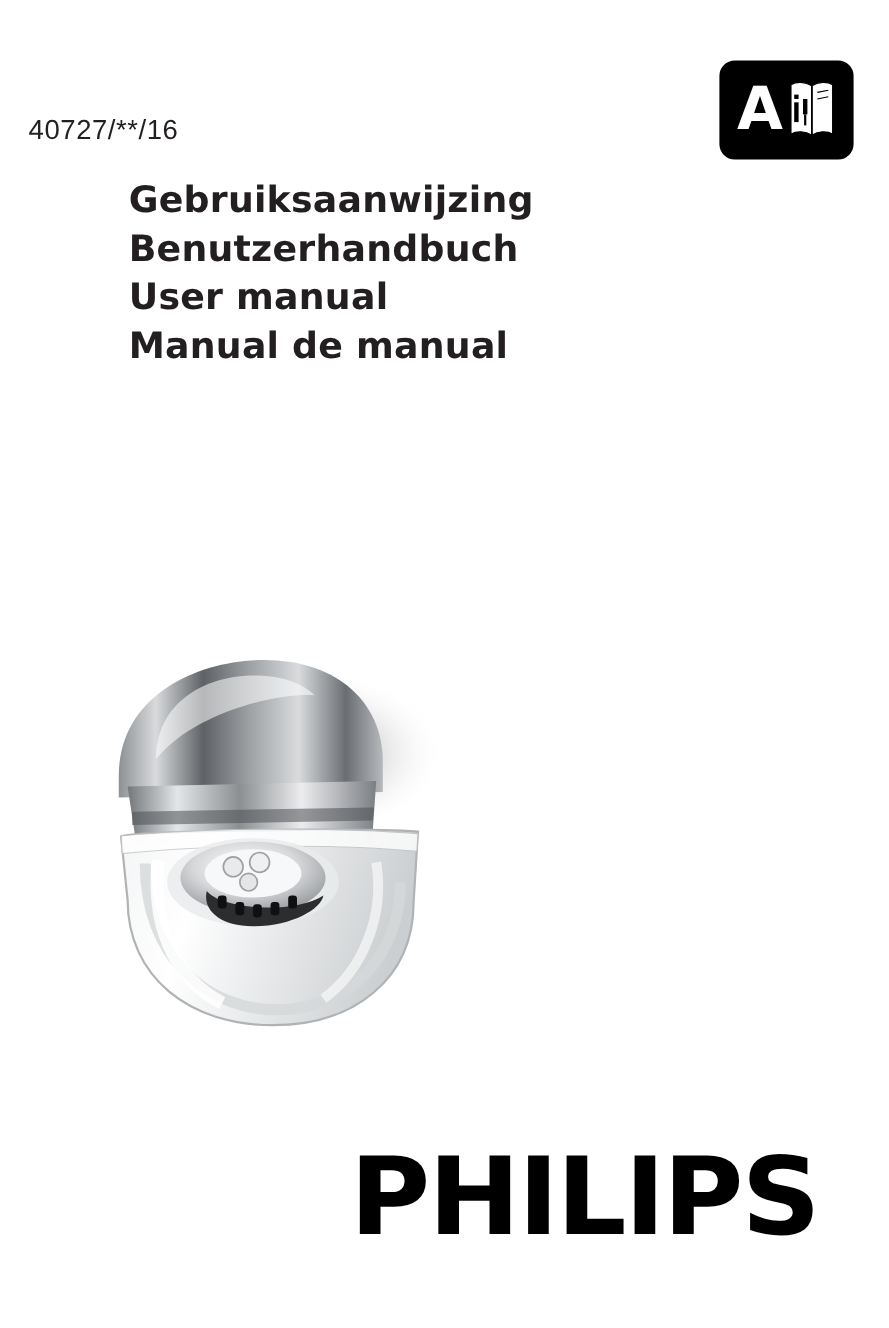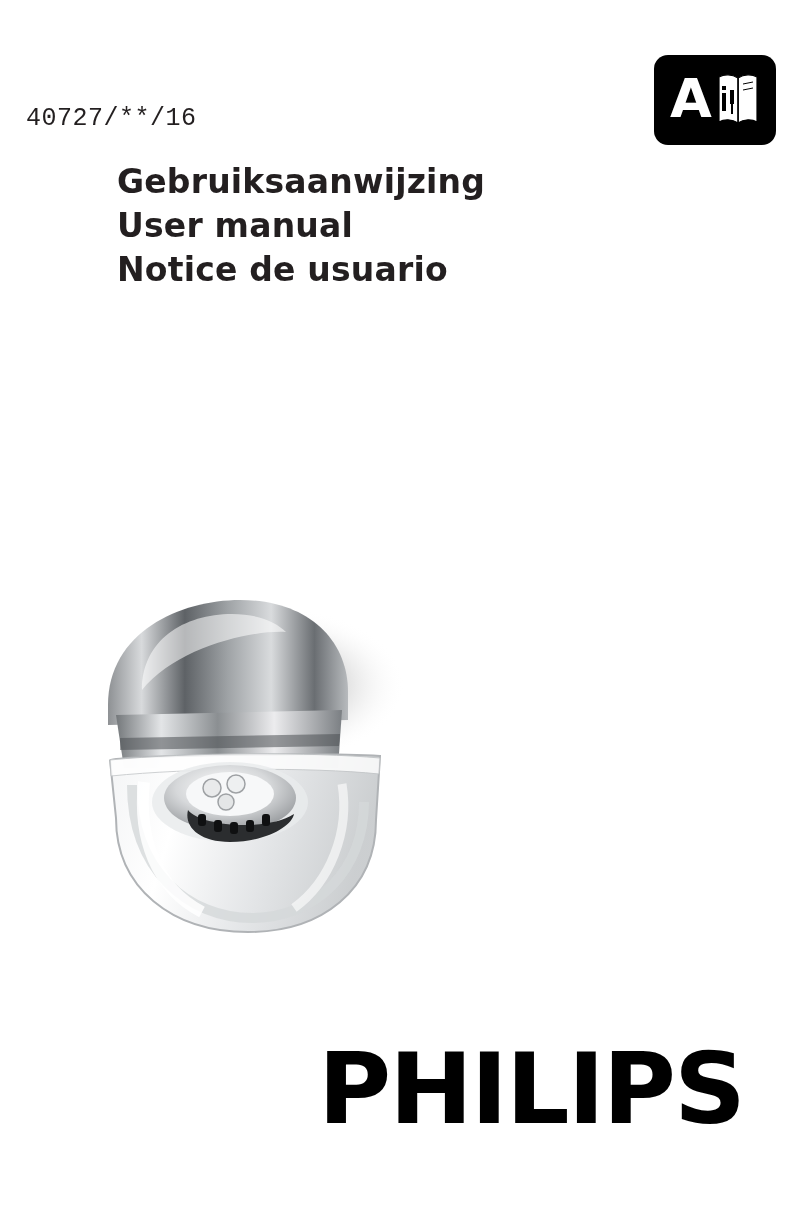--- a/index.html
+++ b/index.html
@@ -17,21 +17,21 @@
   }
 
   
   .product-code {
     position: absolute;
     left: 26px;
     top: 104px;
     font-size: 25px;
     letter-spacing: 0.5px;
     color: #231f20;
-    font-family: Liberation Mono, monospace;
+    font-family: Liberation Sans, sans-serif;
     font-weight: 300;
   }
 
   
   .badge {
     position: absolute;
     left: 654px;
     top: 55px;
     width: 122px;
     height: 90px;
@@ -121,22 +121,23 @@
       <g>
         <rect x="14" y="18" width="4" height="14" fill="#000000"></rect>
         <rect x="15" y="32" width="2" height="10" fill="#000000"></rect>
       </g>
     </svg>
   </span>
 </div>
 
 <div class="titles">
   <div class="line">Gebruiksaanwijzing</div>
+  <div class="line">Benutzerhandbuch</div>
   <div class="line">User manual</div>
-  <div class="line">Notice de usuario</div>
+  <div class="line">Manual de manual</div>
 </div>
 
 <div class="product-image">
   <svg viewBox="0 0 330 390" width="330" height="390" aria-hidden="true">
     <defs>
       <radialGradient id="shadowG" cx="50%" cy="50%" r="50%">
         <stop offset="0%" stop-color="#9a9a9a" stop-opacity="0.85"></stop>
         <stop offset="60%" stop-color="#c9c9c9" stop-opacity="0.45"></stop>
         <stop offset="100%" stop-color="#ffffff" stop-opacity="0"></stop>
       </radialGradient>

